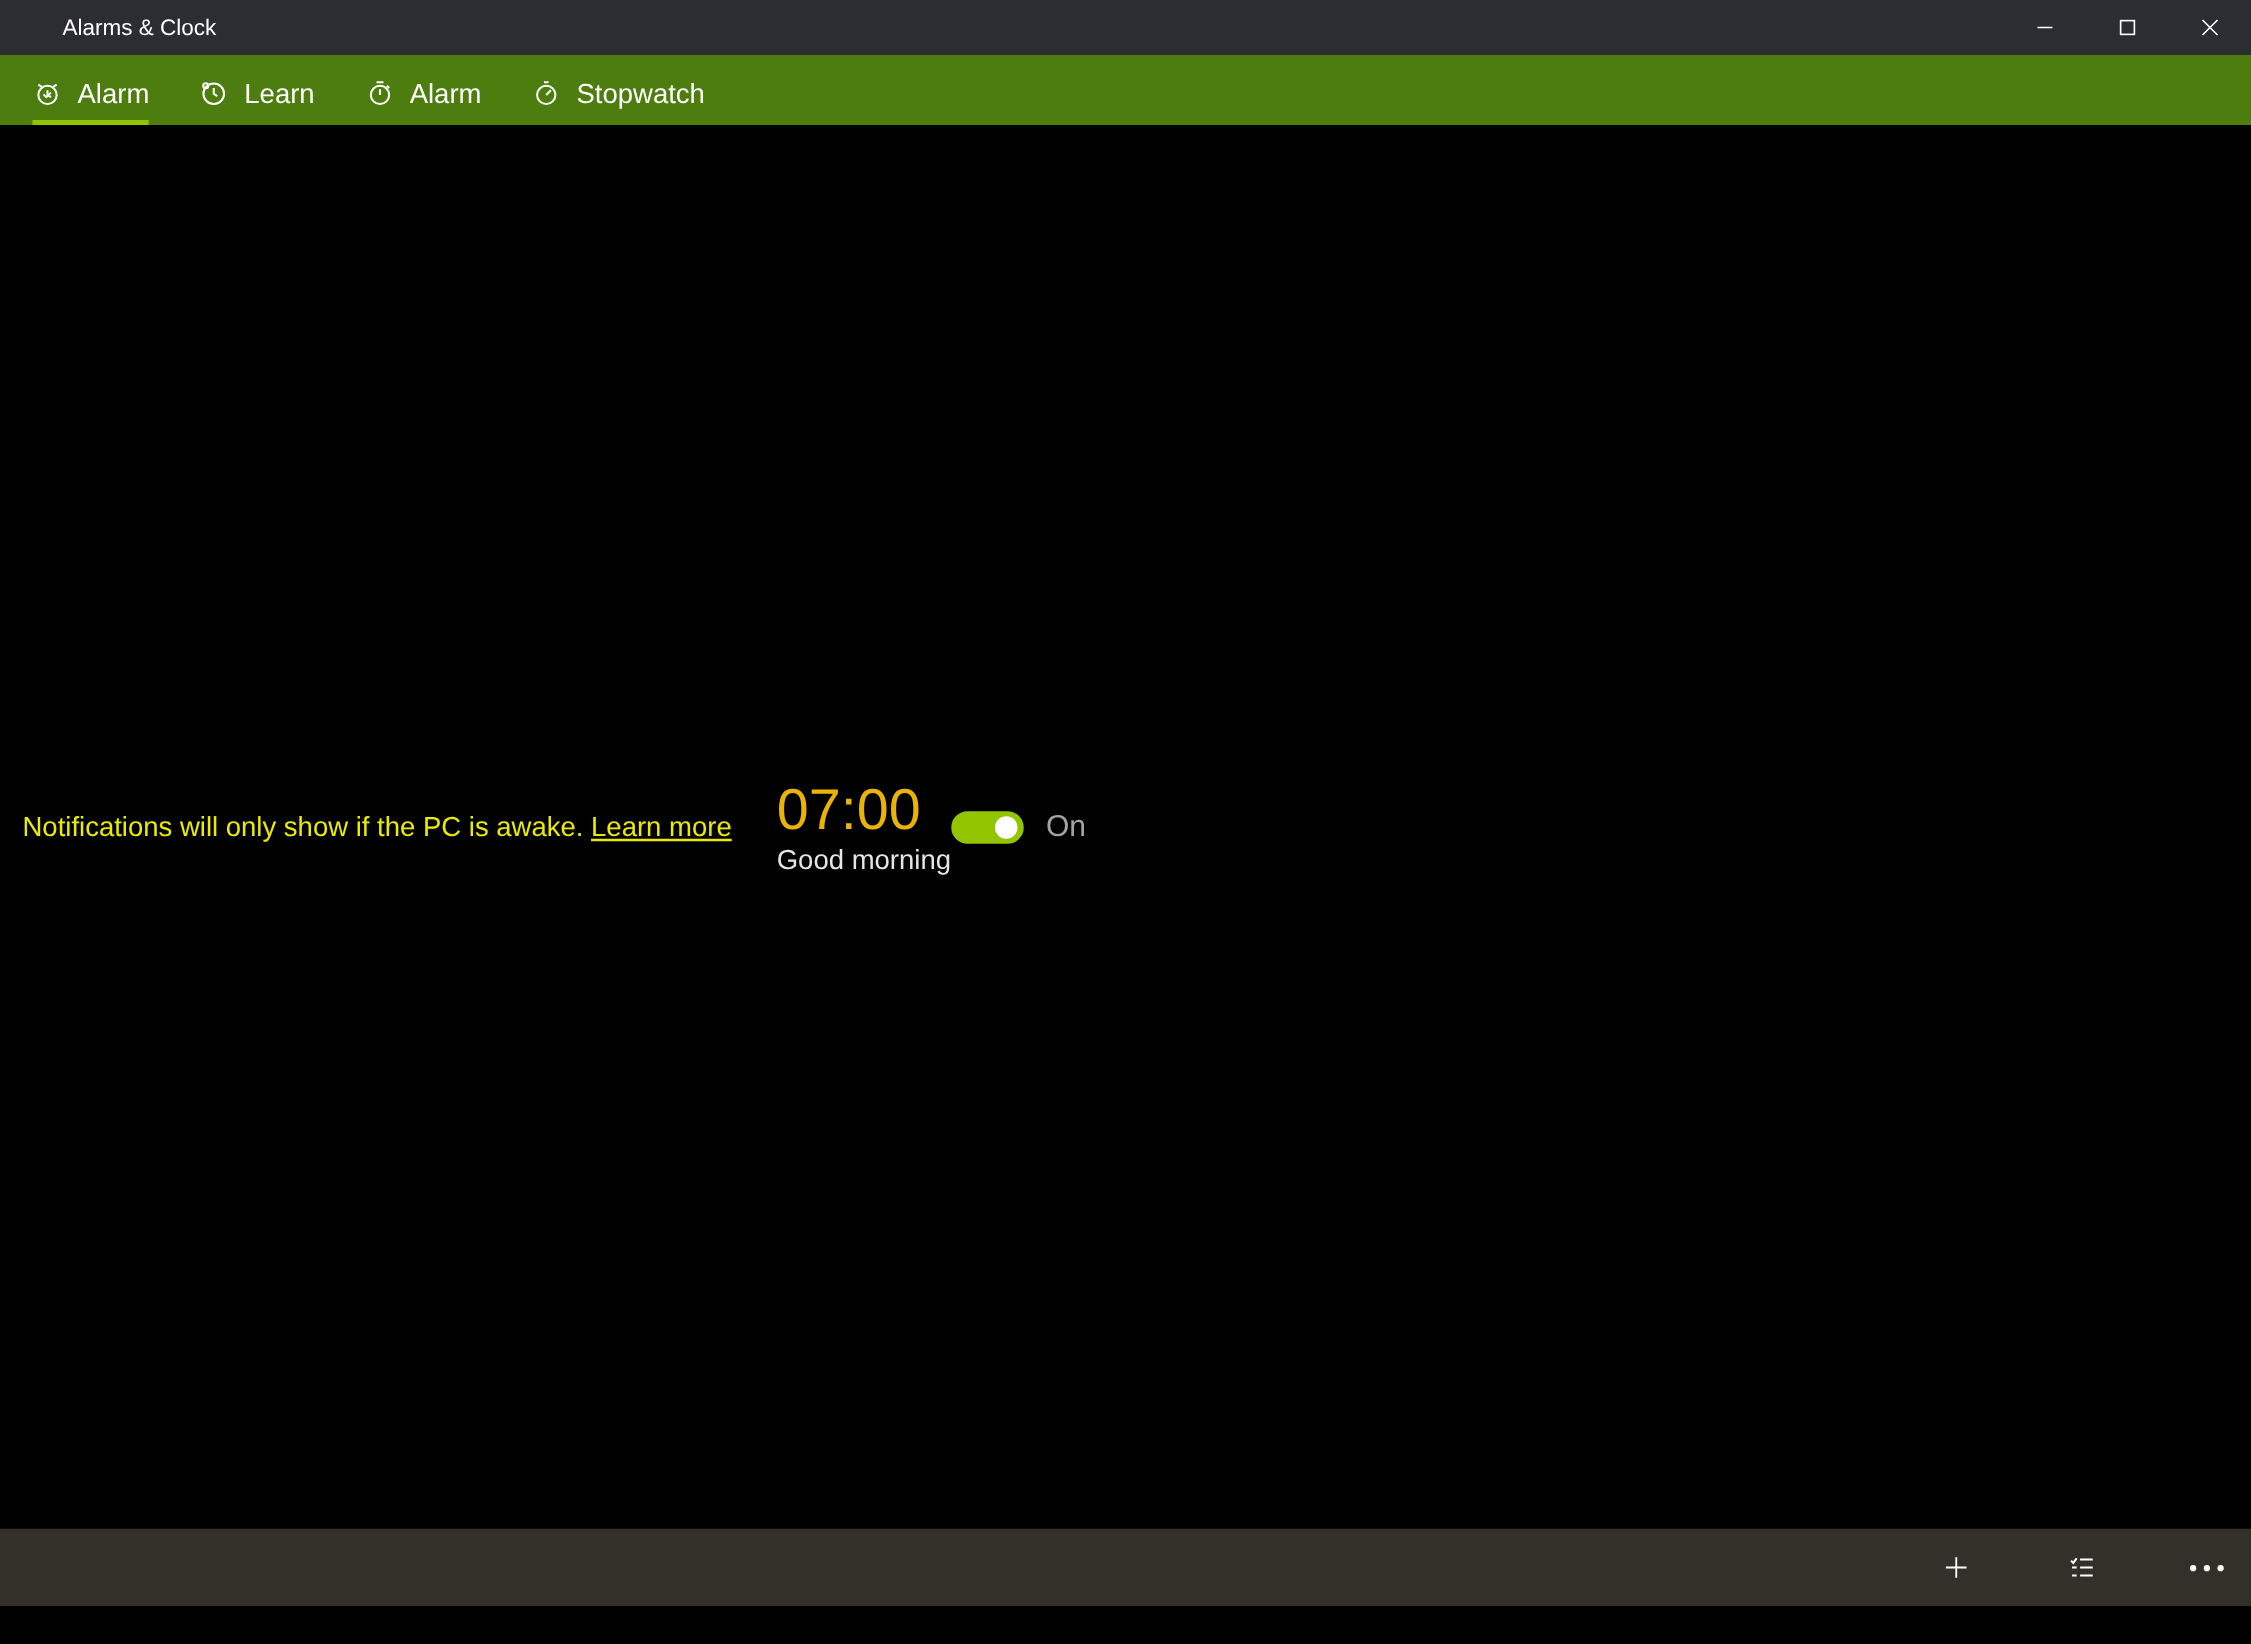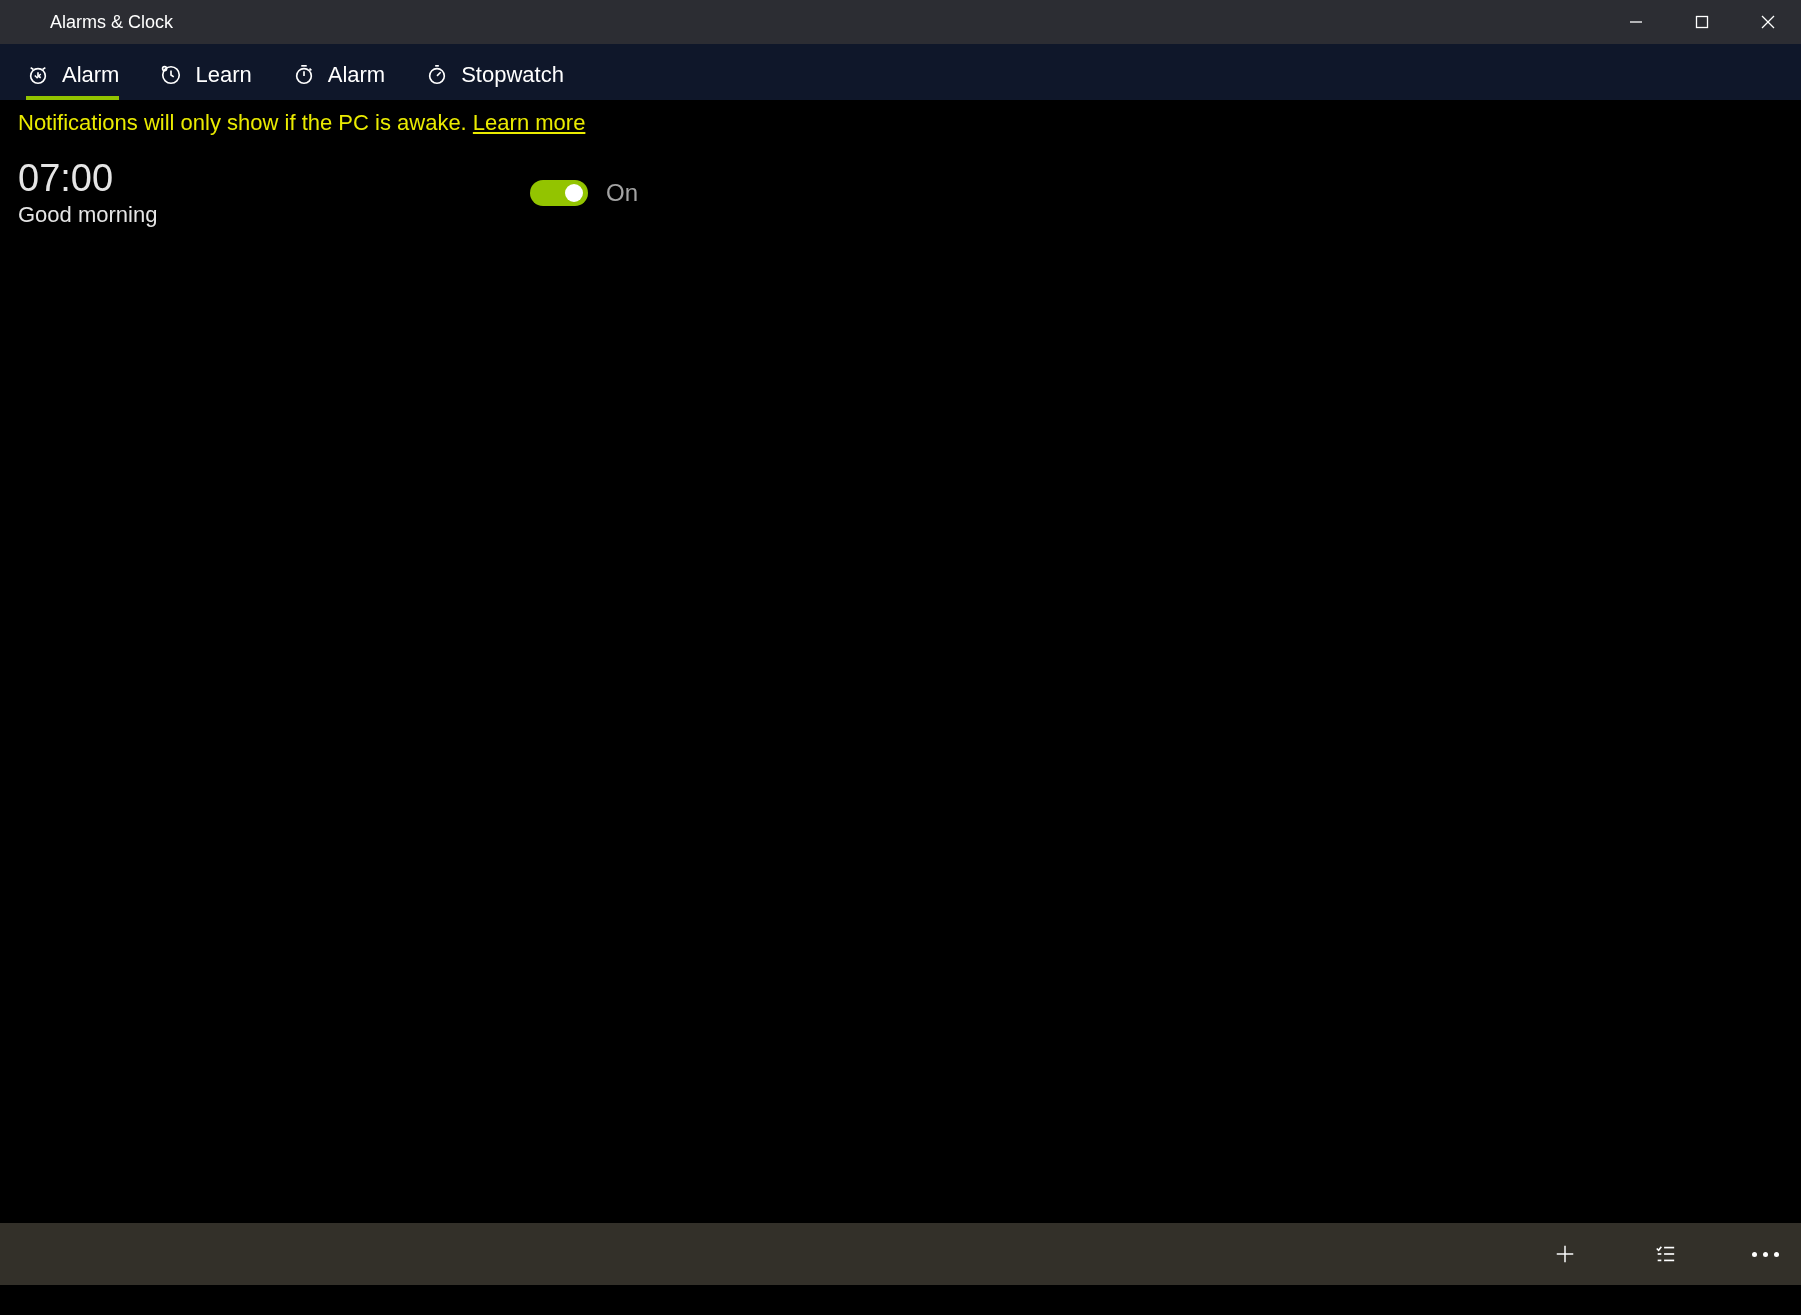--- a/index.html
+++ b/index.html
@@ -2,32 +2,32 @@
 <html><head>
 <meta charset="utf-8">
 <style>
   * { margin:0; padding:0; box-sizing:border-box; font-family:"Segoe UI", Tahoma, sans-serif; }
   html,body { width:1801px; height:1315px; background:#000; color:#fff; overflow:hidden; }
   .window { width:100%; height:100%; display:flex; flex-direction:column; }
   .titlebar { height:44px; background:#2c2d33; display:flex; align-items:center; justify-content:space-between; }
   .title { font-size:18px; padding-left:18px; color:#fff;margin-left:32px; }
   .winctrls { display:flex; height:100%; }
   .winbtn { width:66px; display:flex; align-items:center; justify-content:center; color:#fff; }
-  .tabs { height:56px; background:#0f172a; display:flex; align-items:flex-end; padding-left:6px; }
+  .tabs { height:56px; background:#4d7c0f; display:flex; align-items:flex-end; padding-left:6px; }
   .tab { display:flex; align-items:center; gap:12px; padding:10px 20px 12px 20px; font-size:22px; color:#fff; position:relative; }
   .tab.active::after { content:""; position:absolute; left:20px; right:20px; bottom:0; height:4px; background:#93c400; }
   .tab .icon { width:24px; height:24px; display:flex; align-items:center; justify-content:center; }
   svg { display:block; }
-  .content { flex:1; background:#000; display:flex; flex-direction:column; }
+  .content { flex:1; background:#000; display:flex; flex-direction:row;align-items:center; }
   .notif { padding:10px 18px; font-size:22px; color:#eaeb00; }
   .notif a { color:#eaeb00; text-decoration:underline; cursor:pointer; }
   .alarms { padding:6px 18px; }
   .alarm { display:flex; align-items:center; max-width:620px; padding:6px 0; }
   .ainfo { flex:1; }
-  .atime { font-size:38px; font-weight:400; color:#e5e5e5; line-height:1.1; }
+  .atime { font-size:46px; font-weight:400; color:#eab308; line-height:1.1; }
   .aname { font-size:22px; color:#e5e5e5; margin-top:2px; }
   .arep  { font-size:20px; color:#fff; margin-top:2px; }
   .toggleWrap { display:flex; align-items:center; gap:18px; }
   .toggle { width:58px; height:26px; border-radius:13px; background:#93c400; position:relative; }
   .toggle .knob { position:absolute; width:18px; height:18px; border-radius:50%; background:#fff; top:4px; right:5px; }
   .tlabel { font-size:24px; color:#a3a3a3; }
   .cmdbar { height:62px; background:#333029; display:flex; align-items:center; justify-content:flex-end; padding-right:16px; gap:60px; }
   .cmd { width:40px; height:40px; display:flex; align-items:center; justify-content:center; color:#fff; }
   .dots { display:flex; gap:6px; }
   .dot { width:5px; height:5px; border-radius:50%; background:#fff; }

